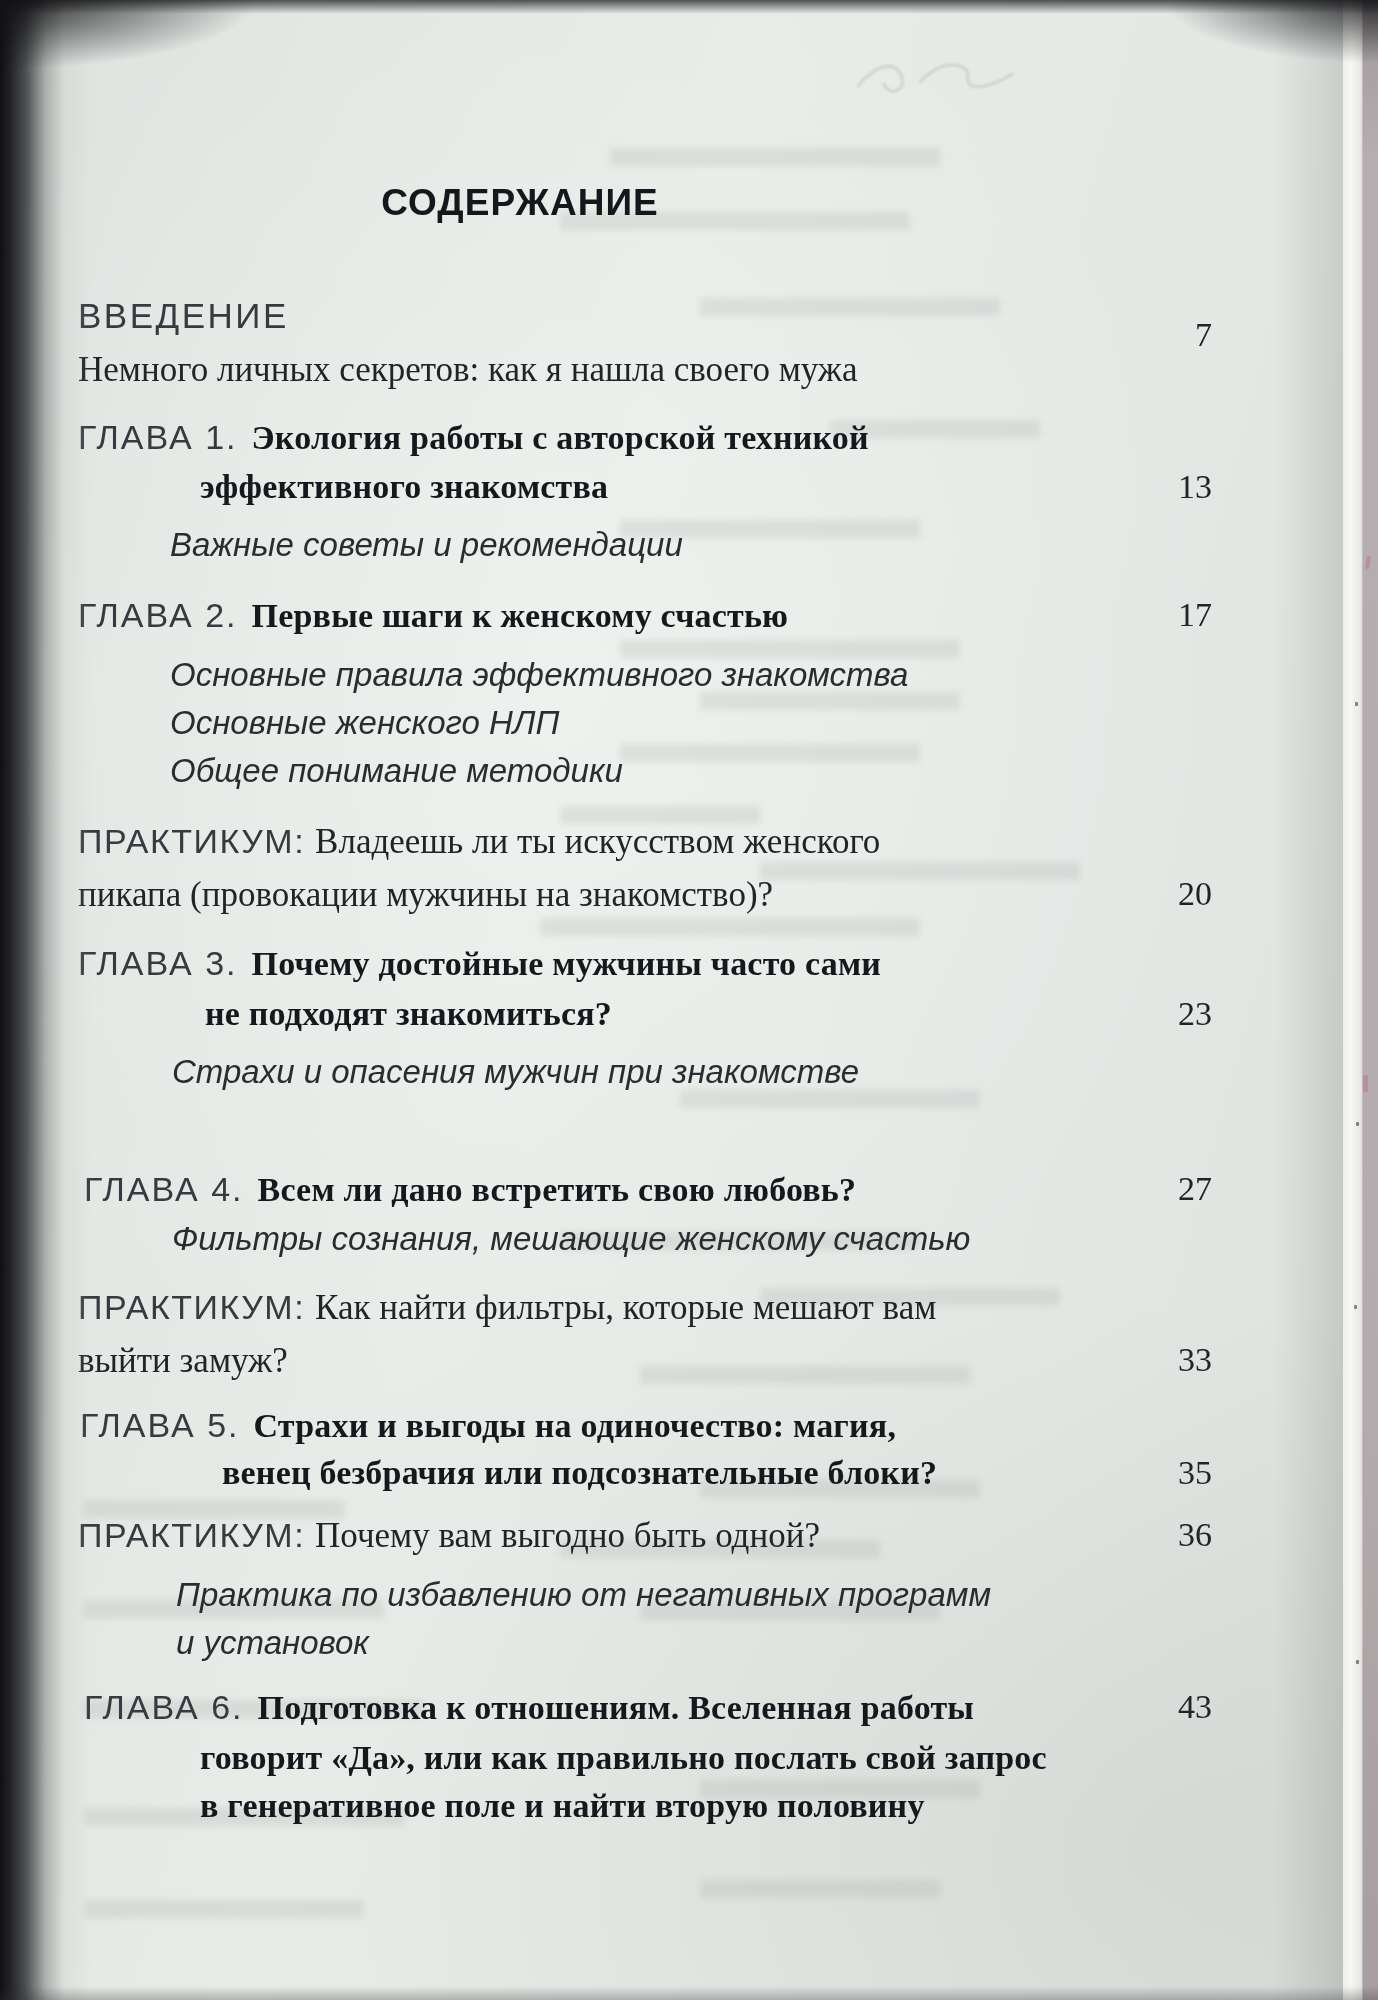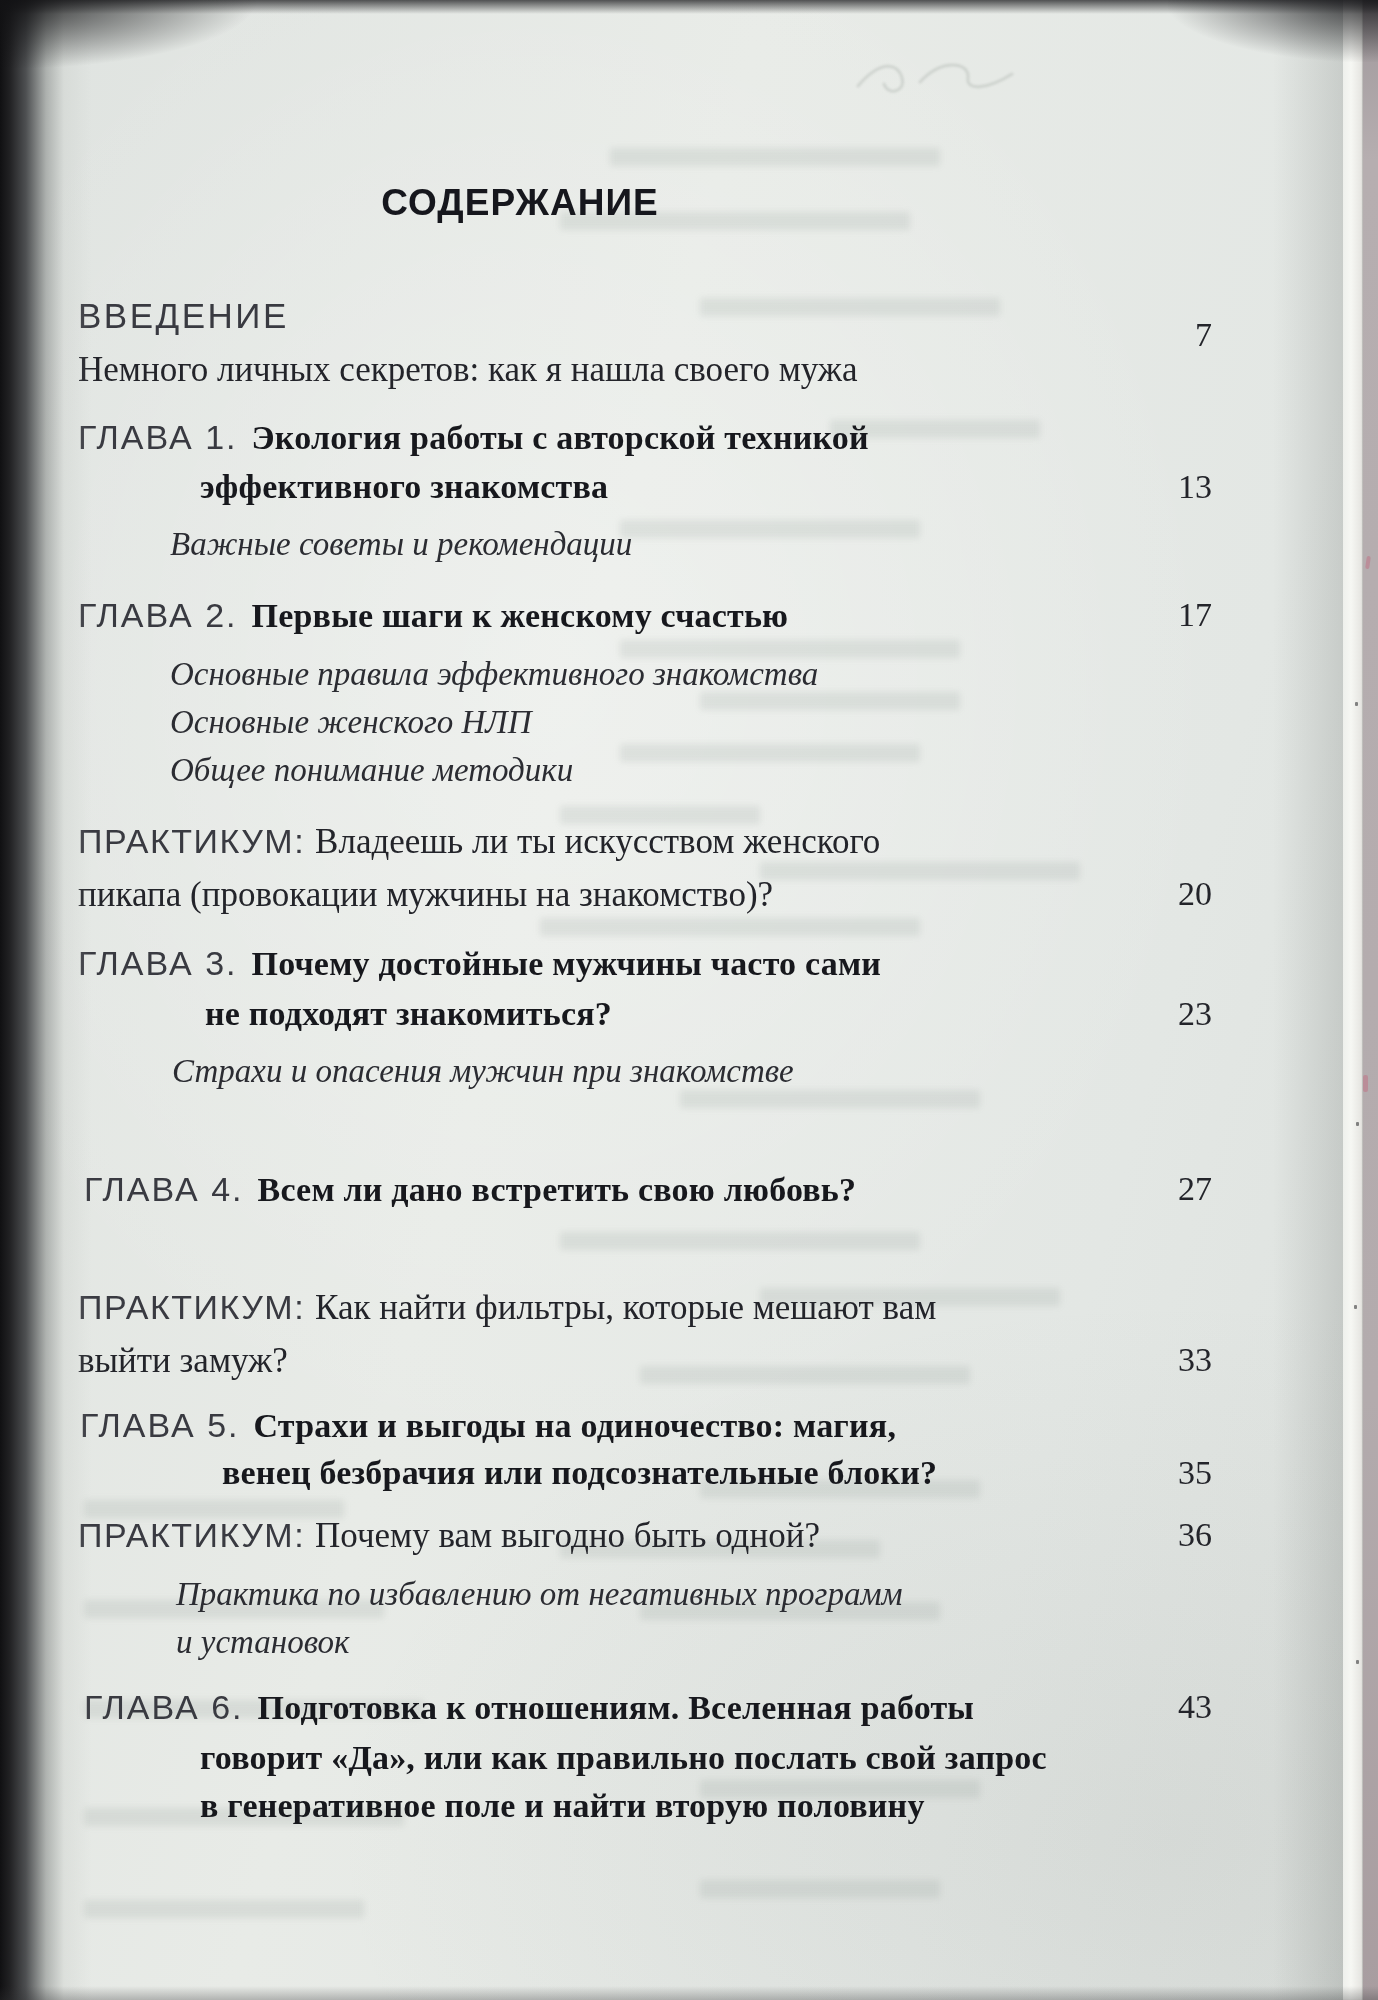--- a/index.html
+++ b/index.html
@@ -20,21 +20,21 @@
     letter-spacing:1px;color:#16171d;
   }
   .row{position:absolute;white-space:nowrap;line-height:1;}
   .sans-label{
     font-family:"Liberation Sans",sans-serif;font-weight:400;font-size:34px;
     letter-spacing:2px;color:#393a41;margin-right:14px;
   }
   .intro .sans-label{font-size:35px;letter-spacing:2.5px;margin-right:0;}
   .serif-text{font-family:"Liberation Serif",serif;font-size:35px;color:#23242a;}
   .bold-title{font-family:"Liberation Serif",serif;font-weight:700;font-size:34px;color:#17181d;letter-spacing:.2px;}
-  .italic-line{font-family:Liberation Serif, serif;font-style:italic;font-size:33px;color:#2b2c32;text-align:center;}
+  .italic-line{font-family:Liberation Sans, sans-serif;font-style:italic;font-size:33px;color:#2b2c32;text-align:center;}
   .pnum{
     position:absolute;left:1100px;width:112px;text-align:right;line-height:1;
     font-family:"Liberation Serif",serif;font-size:34px;color:#23242a;
   }
   
   .g{position:absolute;height:18px;background:rgba(112,126,119,0.13);filter:blur(3px);border-radius:3px;z-index:0;}
   
   .edge-left{position:absolute;left:0;top:0;bottom:0;width:92px;z-index:5;
     background:linear-gradient(90deg,#101012 0,#222224 10px,#4e5052 26px,rgba(130,134,132,.55) 46px,rgba(190,194,190,.25) 64px,rgba(220,224,220,0) 92px);}
   .edge-top{position:absolute;top:0;left:0;right:0;height:14px;z-index:5;
@@ -124,20 +124,21 @@
   <div class="row" style="top:946px;left:78px">
     <span class="sans-label">ГЛАВА 3.</span><span class="bold-title">Почему достойные мужчины часто сами</span>
   </div>
   <div class="row bold-title" style="top:997px;left:205px">не подходят знакомиться?</div>
   <div class="row italic-line" style="top:1055px;left:172px">Страхи и опасения мужчин при знакомстве</div>
   <div class="pnum" style="top:997px">23</div>
 
   <div class="row" style="top:1172px;left:84px">
     <span class="sans-label">ГЛАВА 4.</span><span class="bold-title">Всем ли дано встретить свою любовь?</span>
   </div>
+  <div class="row italic-line" style="top:1222px;left:172px">Фильтры сознания, мешающие женскому счастью</div>
   <div class="pnum" style="top:1172px">27</div>
 
   <div class="row" style="top:1290px;left:78px">
     <span class="sans-label" style="letter-spacing:1.5px;margin-right:10px">ПРАКТИКУМ:</span><span class="serif-text">Как найти фильтры, которые мешают вам</span>
   </div>
   <div class="row serif-text" style="top:1343px;left:78px">выйти замуж?</div>
   <div class="pnum" style="top:1343px">33</div>
 
   <div class="row" style="top:1408px;left:80px">
     <span class="sans-label">ГЛАВА 5.</span><span class="bold-title">Страхи и выгоды на одиночество: магия,</span>

